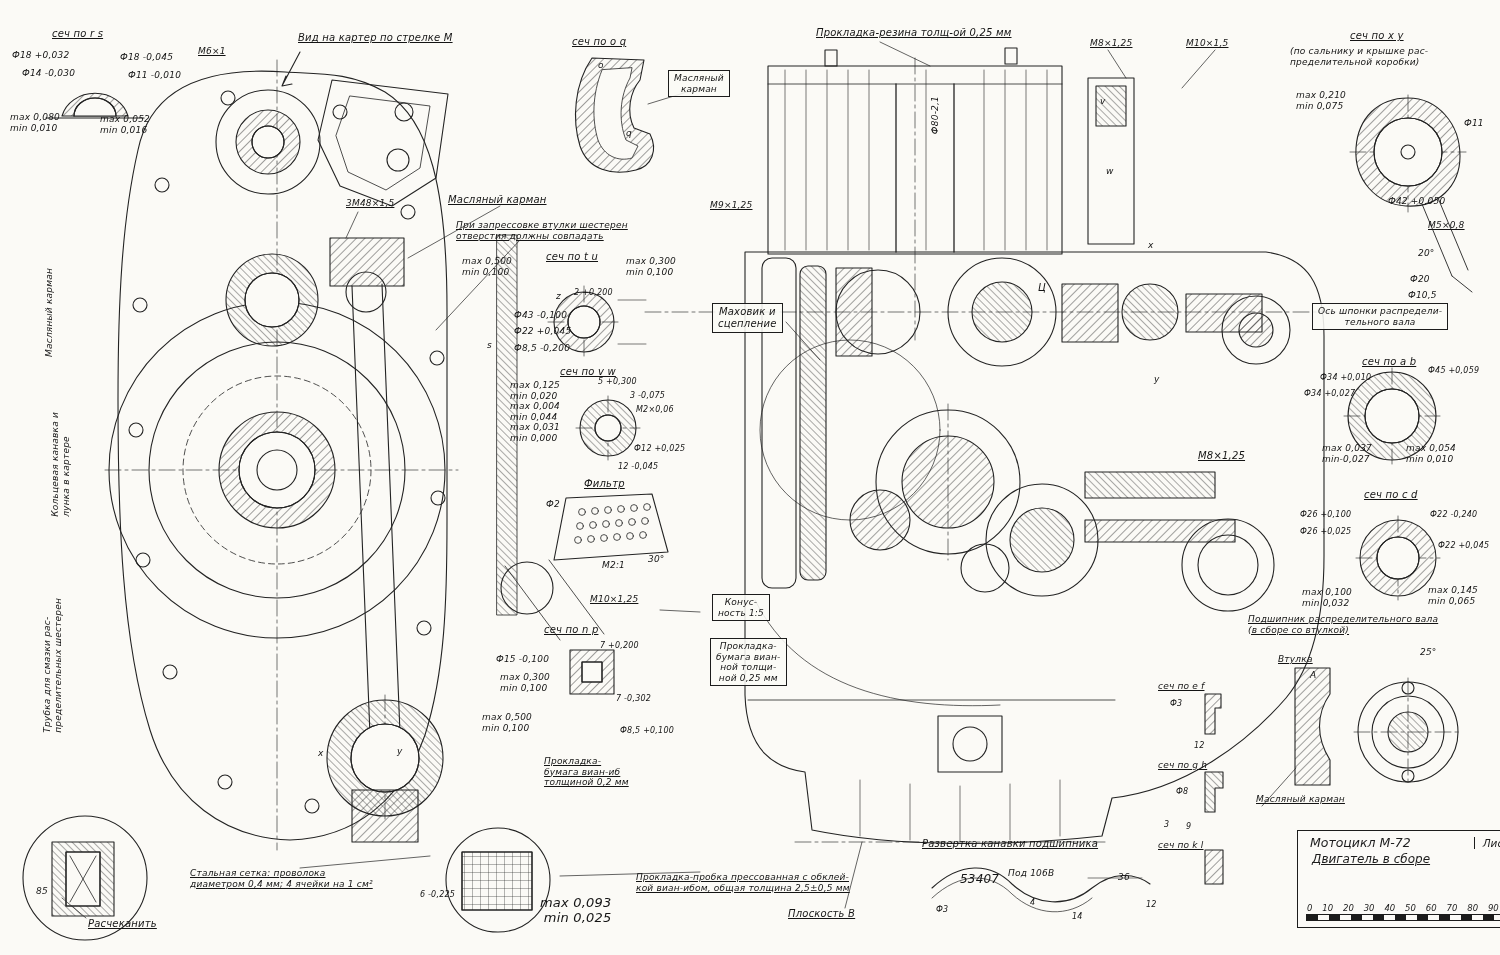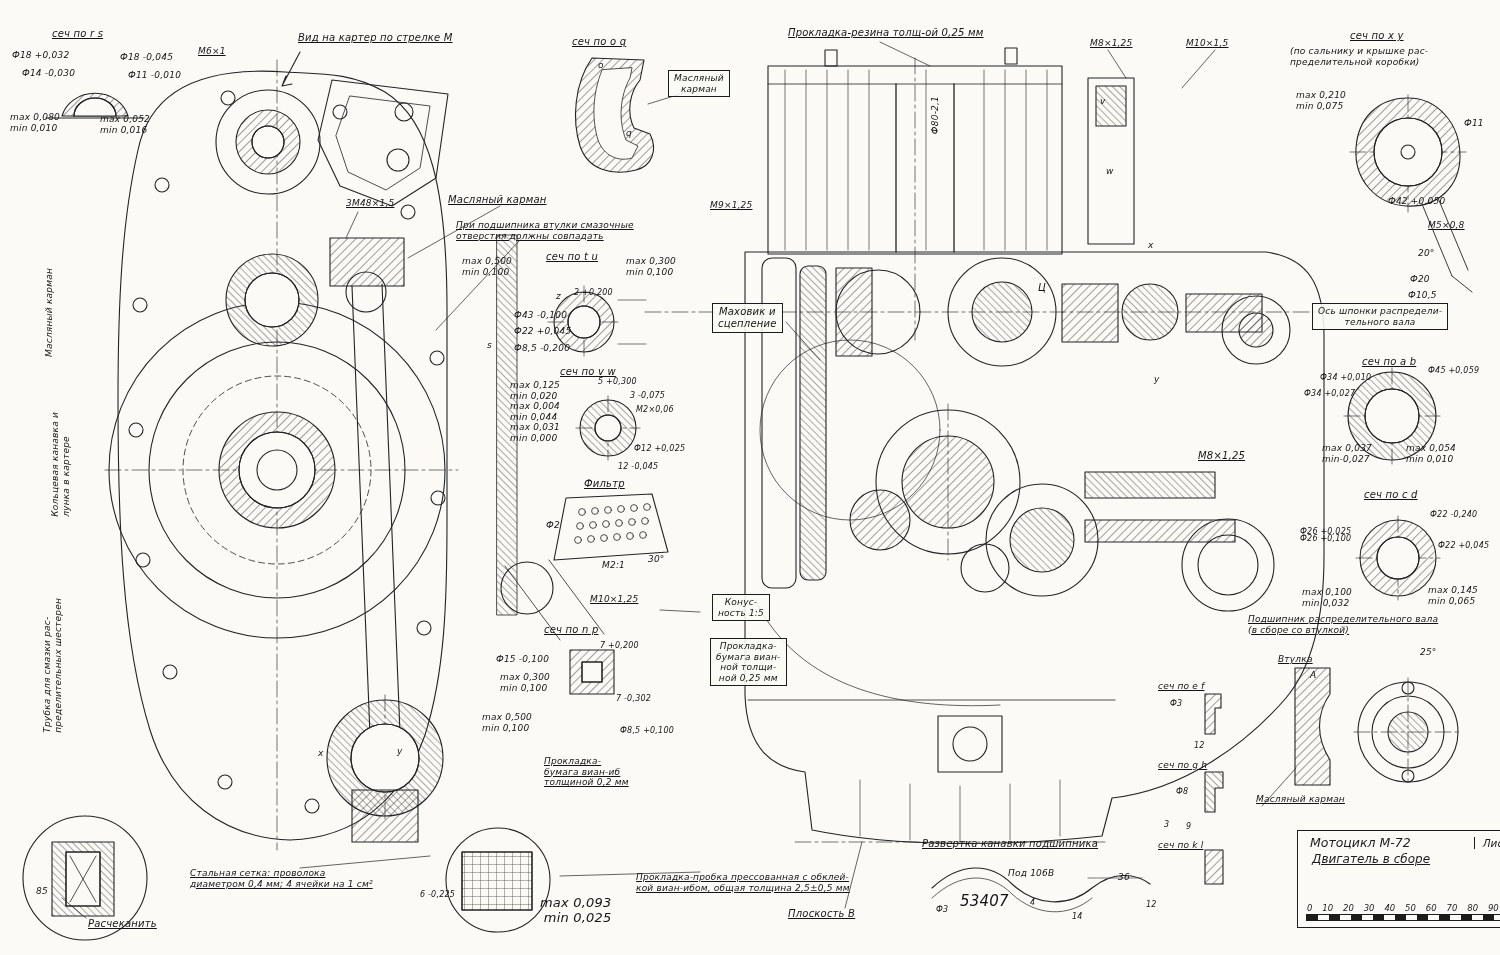--- a/index.html
+++ b/index.html
@@ -330,21 +330,21 @@
       <div class="lbl" style="left: 128px; top: 70px; font-size: 9px;">Ф11 -0,010</div>
       <div class="lbl u" style="left: 198px; top: 46px; font-size: 9px;">М6×1</div>
       <div class="lbl" style="left: 10px; top: 112px; font-size: 9px;">max 0,080
 min 0,010</div>
       <div class="lbl" style="left: 100px; top: 114px; font-size: 9px;">max 0,052
 min 0,016</div>
       <div class="lbl u" style="left: 298px; top: 32px;">Вид на картер по стрелке М</div>
       <div class="lbl u" style="left: 572px; top: 36px;">сеч по o q</div>
       <div class="lbl box" style="left: 668px; top: 70px; font-size: 9px;">Масляный
 карман</div>
-      <div class="lbl u" style="left: 788px; top: 27px;">Прокладка-резина толщ-ой 0,25 мм</div>
+      <div class="lbl u" style="left: 816px; top: 27px;">Прокладка-резина толщ-ой 0,25 мм</div>
       <div class="lbl u" style="left: 1090px; top: 38px; font-size: 9px;">М8×1,25</div>
       <div class="lbl u" style="left: 1186px; top: 38px; font-size: 9px;">М10×1,5</div>
       <div class="lbl u" style="left: 1350px; top: 30px;">сеч по x y</div>
       <div class="lbl" style="left: 1290px; top: 46px; font-size: 9px;">(по сальнику и крышке рас-
 пределительной коробки)</div>
       <div class="lbl" style="left: 1296px; top: 90px; font-size: 9px;">max 0,210
 min 0,075</div>
       <div class="lbl" style="left: 1464px; top: 118px; font-size: 9px;">Ф11</div>
       <div class="lbl" style="left: 1388px; top: 196px; font-size: 9px;">Ф42 +0,050</div>
       <div class="lbl u" style="left: 1428px; top: 220px; font-size: 9px;">М5×0,8</div>
@@ -355,21 +355,21 @@
 тельного вала</div>
       <div class="lbl vert" style="left: 44px; top: 268px; font-size: 9px;">Масляный карман</div>
       <div class="lbl vert" style="left: 50px; top: 412px; font-size: 9px;">Кольцевая канавка и
 лунка в картере</div>
       <div class="lbl vert" style="left: 42px; top: 598px; font-size: 9px;">Трубка для смазки рас-
 пределительных шестерен</div>
       <div class="lbl u" style="left: 88px; top: 918px;">Расчеканить</div>
       <div class="lbl" style="left: 36px; top: 886px; font-size: 9px;">85</div>
       <div class="lbl u" style="left: 346px; top: 198px; font-size: 9px;">3М48×1,5</div>
       <div class="lbl u" style="left: 448px; top: 194px;">Масляный карман</div>
-      <div class="lbl u" style="left: 456px; top: 220px; font-size: 9px;">При подшипника втулки смазочные
+      <div class="lbl u" style="left: 456px; top: 220px; font-size: 9px;">При запрессовке втулки шестерен
 отверстия должны совпадать</div>
       <div class="lbl" style="left: 462px; top: 256px; font-size: 9px;">max 0,500
 min 0,100</div>
       <div class="lbl u" style="left: 546px; top: 251px;">сеч по t u</div>
       <div class="lbl" style="left: 626px; top: 256px; font-size: 9px;">max 0,300
 min 0,100</div>
       <div class="lbl" style="left: 574px; top: 288px; font-size: 8px;">2 +0,200</div>
       <div class="lbl" style="left: 514px; top: 310px; font-size: 9px;">Ф43 -0,100</div>
       <div class="lbl" style="left: 514px; top: 326px; font-size: 9px;">Ф22 +0,045</div>
       <div class="lbl" style="left: 514px; top: 343px; font-size: 9px;">Ф8,5 -0,200</div>
@@ -382,21 +382,21 @@
 max 0,004
 min 0,044
 max 0,031
 min 0,000</div>
       <div class="lbl" style="left: 598px; top: 377px; font-size: 8px;">5 +0,300</div>
       <div class="lbl" style="left: 630px; top: 391px; font-size: 8px;">3 -0,075</div>
       <div class="lbl" style="left: 636px; top: 405px; font-size: 8px;">М2×0,06</div>
       <div class="lbl" style="left: 634px; top: 444px; font-size: 8px;">Ф12 +0,025</div>
       <div class="lbl" style="left: 618px; top: 462px; font-size: 8px;">12 -0,045</div>
       <div class="lbl u" style="left: 584px; top: 478px;">Фильтр</div>
-      <div class="lbl" style="left: 546px; top: 499px; font-size: 9px; margin-top: 21px;">Ф2</div>
+      <div class="lbl" style="left: 546px; top: 499px; font-size: 9px;">Ф2</div>
       <div class="lbl" style="left: 602px; top: 560px; font-size: 9px;">М2:1</div>
       <div class="lbl" style="left: 648px; top: 554px; font-size: 9px;">30°</div>
       <div class="lbl u" style="left: 590px; top: 594px; font-size: 9px;">М10×1,25</div>
       <div class="lbl box" style="left: 712px; top: 594px; font-size: 9px;">Конус-
 ность 1:5</div>
       <div class="lbl box" style="left: 710px; top: 638px; font-size: 9px;">Прокладка-
 бумага виан-
 ной толщи-
 ной 0,25 мм</div>
       <div class="lbl u" style="left: 544px; top: 624px;">сеч по n p</div>
@@ -413,21 +413,21 @@
 толщиной 0,2 мм</div>
       <div class="lbl u" style="left: 190px; top: 868px; font-size: 9px;">Стальная сетка: проволока
 диаметром 0,4 мм; 4 ячейки на 1 см²</div>
       <div class="lbl" style="left: 420px; top: 890px; font-size: 8px; text-align: center;">6 -0,225</div>
       <div class="lbl" style="left: 540px; top: 895px; font-size: 13px; text-align: right;">max 0,093
 min 0,025</div>
       <div class="lbl u" style="left: 636px; top: 872px; font-size: 9px;">Прокладка-пробка прессованная с обклей-
 кой виан-ибом, общая толщина 2,5±0,5 мм</div>
       <div class="lbl u" style="left: 788px; top: 908px;">Плоскость В</div>
       <div class="lbl u" style="left: 922px; top: 838px;">Развертка канавки подшипника</div>
-      <div class="lbl" style="left: 960px; top: 872px; font-size: 15px; margin-top: 21px;">53407</div>
+      <div class="lbl" style="left: 960px; top: 872px; font-size: 12px;">53407</div>
       <div class="lbl" style="left: 1008px; top: 868px; font-size: 9px;">Под 106В</div>
       <div class="lbl" style="left: 1118px; top: 872px; font-size: 9px;">36</div>
       <div class="lbl" style="left: 936px; top: 905px; font-size: 8px;">Ф3</div>
       <div class="lbl" style="left: 1030px; top: 898px; font-size: 8px;">4</div>
       <div class="lbl" style="left: 1072px; top: 912px; font-size: 8px;">14</div>
       <div class="lbl" style="left: 1146px; top: 900px; font-size: 8px;">12</div>
       <div class="lbl vert" style="left: 930px; top: 96px; font-size: 9px;">Ф80-2,1</div>
       <div class="lbl" style="left: 1038px; top: 282px;">Ц</div>
       <div class="lbl" style="left: 1148px; top: 240px; font-size: 9px;">х</div>
       <div class="lbl" style="left: 1154px; top: 374px; font-size: 9px;">у</div>
@@ -442,21 +442,21 @@
       <div class="lbl u" style="left: 1198px; top: 450px;">М8×1,25</div>
       <div class="lbl u" style="left: 1362px; top: 356px;">сеч по a b</div>
       <div class="lbl" style="left: 1320px; top: 373px; font-size: 8px;">Ф34 +0,010</div>
       <div class="lbl" style="left: 1428px; top: 366px; font-size: 8px;">Ф45 +0,059</div>
       <div class="lbl" style="left: 1304px; top: 389px; font-size: 8px;">Ф34 +0,027</div>
       <div class="lbl" style="left: 1322px; top: 443px; font-size: 9px;">max 0,037
 min-0,027</div>
       <div class="lbl" style="left: 1406px; top: 443px; font-size: 9px;">max 0,054
 min 0,010</div>
       <div class="lbl u" style="left: 1364px; top: 489px;">сеч по c d</div>
-      <div class="lbl" style="left: 1300px; top: 510px; font-size: 8px; margin-top: 24px;">Ф26 +0,100</div>
+      <div class="lbl" style="left: 1300px; top: 510px; font-size: 8px;">Ф26 +0,100</div>
       <div class="lbl" style="left: 1300px; top: 527px; font-size: 8px;">Ф26 +0,025</div>
       <div class="lbl" style="left: 1430px; top: 510px; font-size: 8px;">Ф22 -0,240</div>
       <div class="lbl" style="left: 1438px; top: 541px; font-size: 8px;">Ф22 +0,045</div>
       <div class="lbl" style="left: 1302px; top: 587px; font-size: 9px; font-style: italic;">max 0,100
 min 0,032</div>
       <div class="lbl" style="left: 1428px; top: 585px; font-size: 9px;">max 0,145
 min 0,065</div>
       <div class="lbl u" style="left: 1248px; top: 614px; font-size: 9px;">Подшипник распределительного вала
 (в сборе со втулкой)</div>
       <div class="lbl u" style="left: 1278px; top: 654px; font-size: 9px;">Втулка</div>

